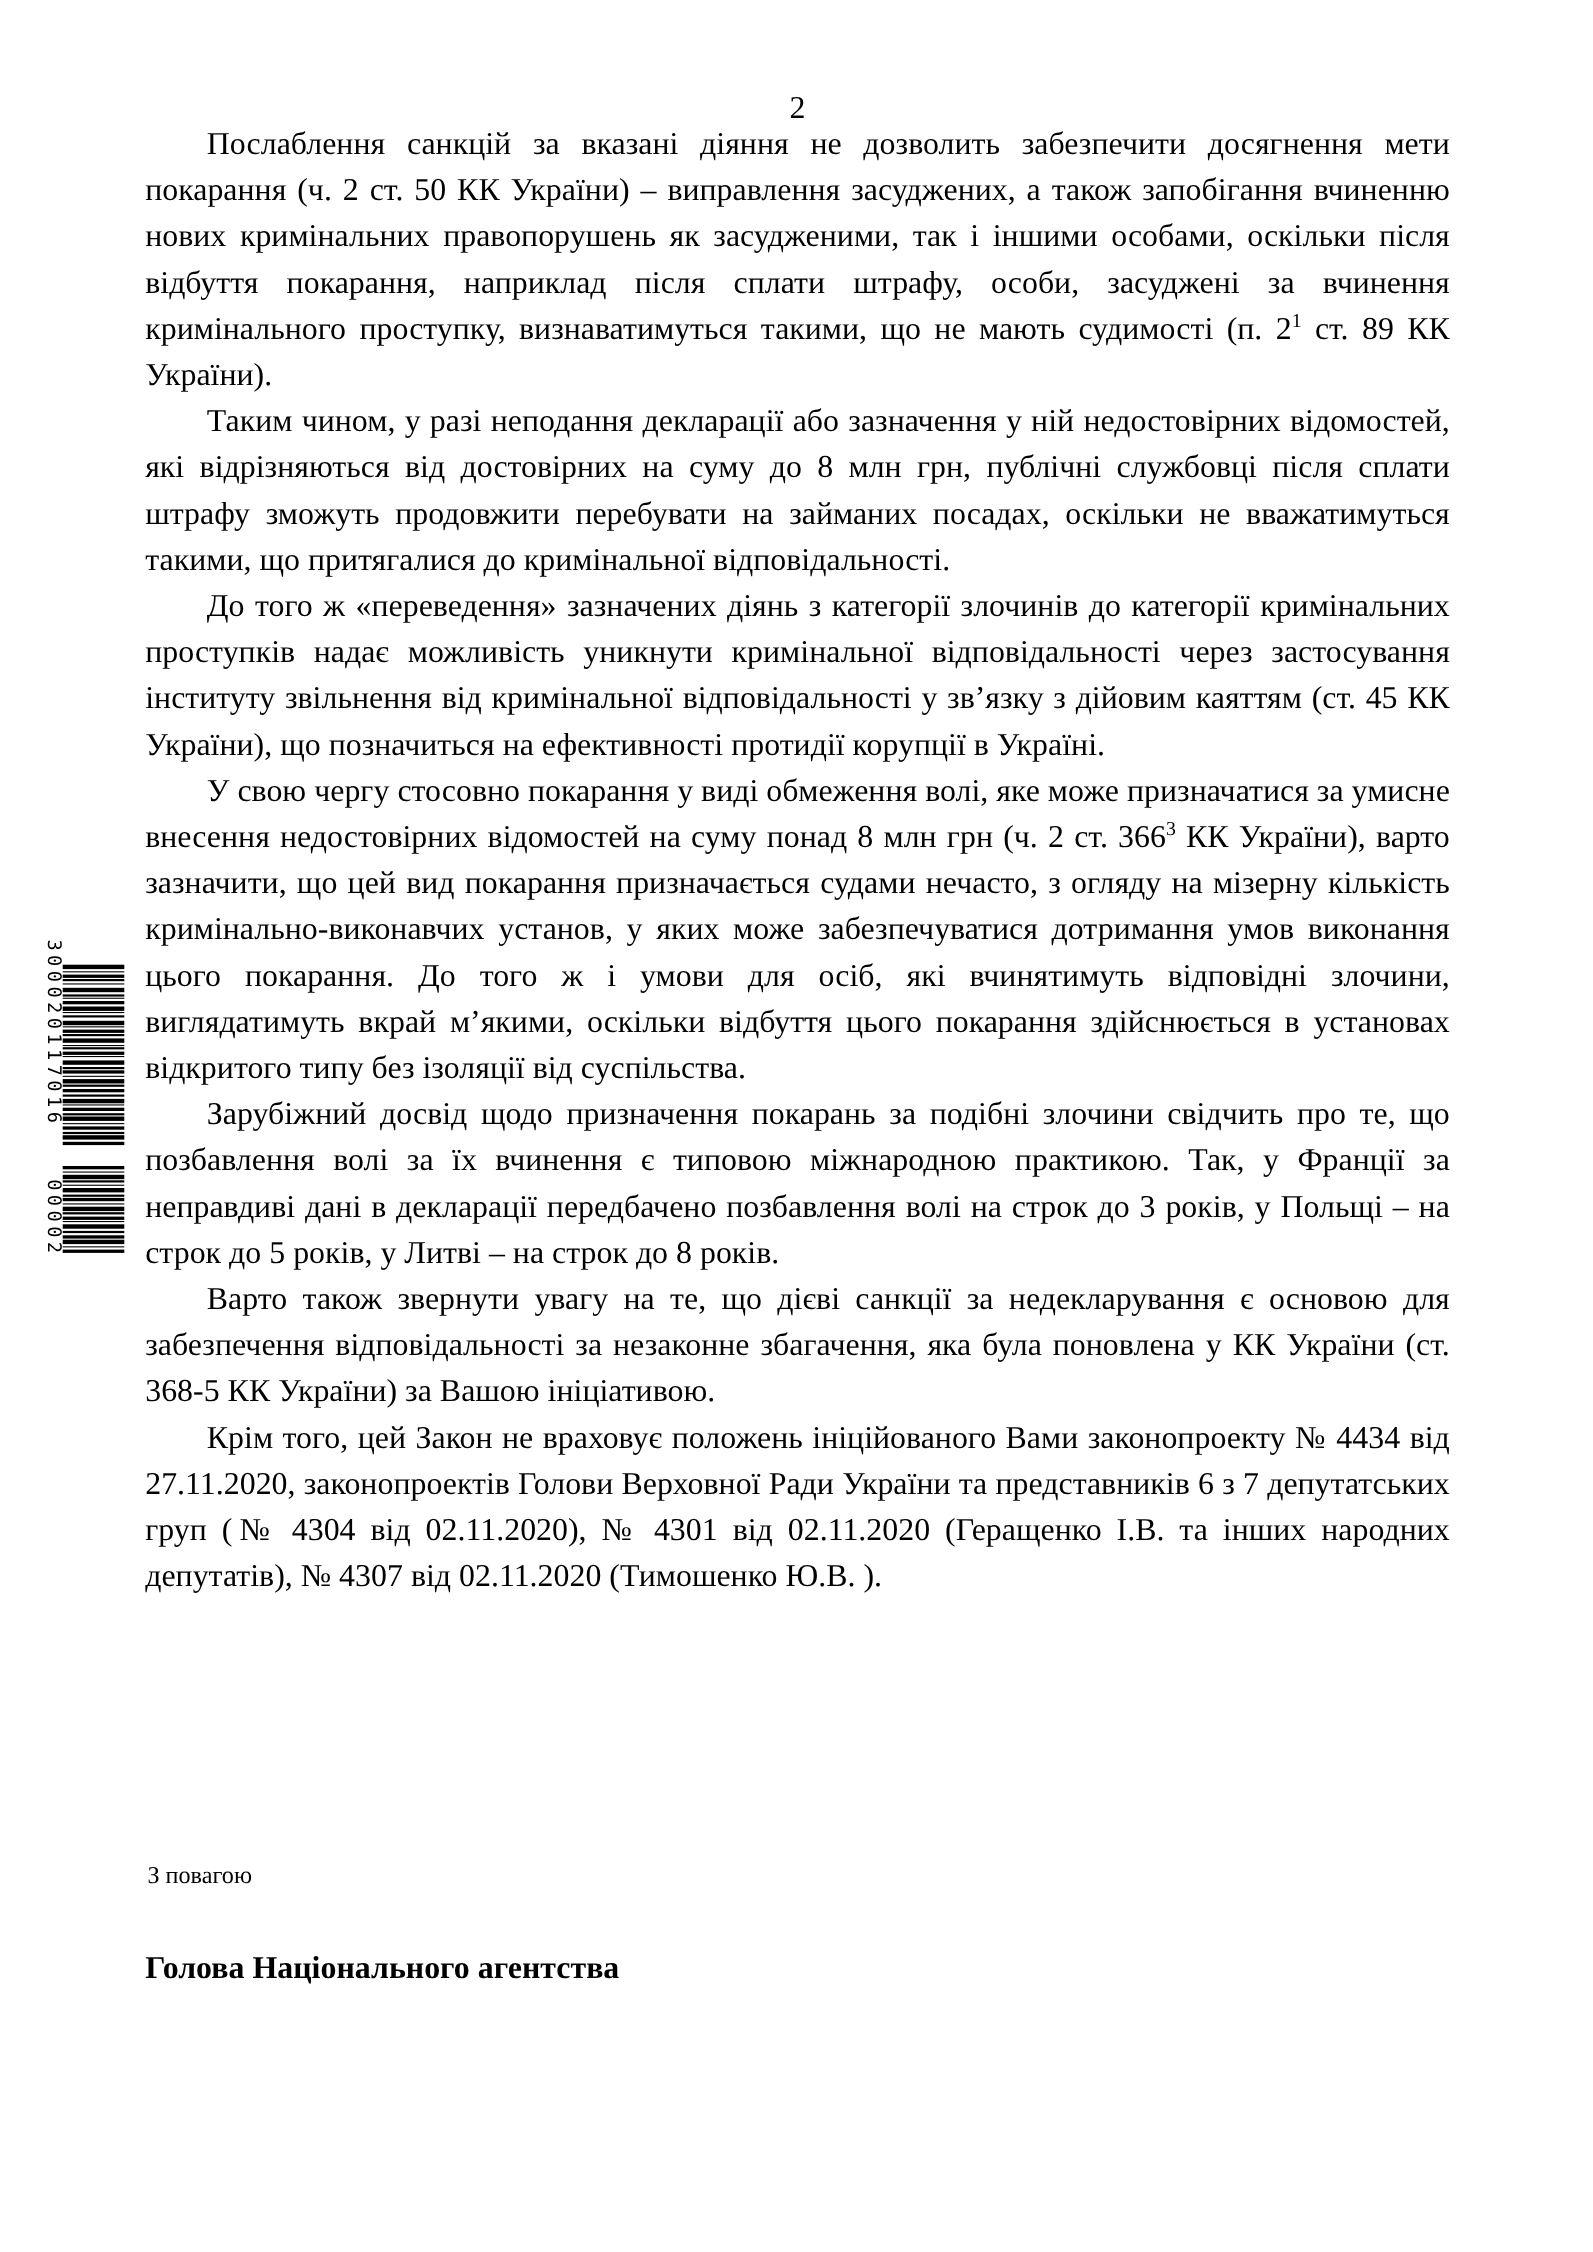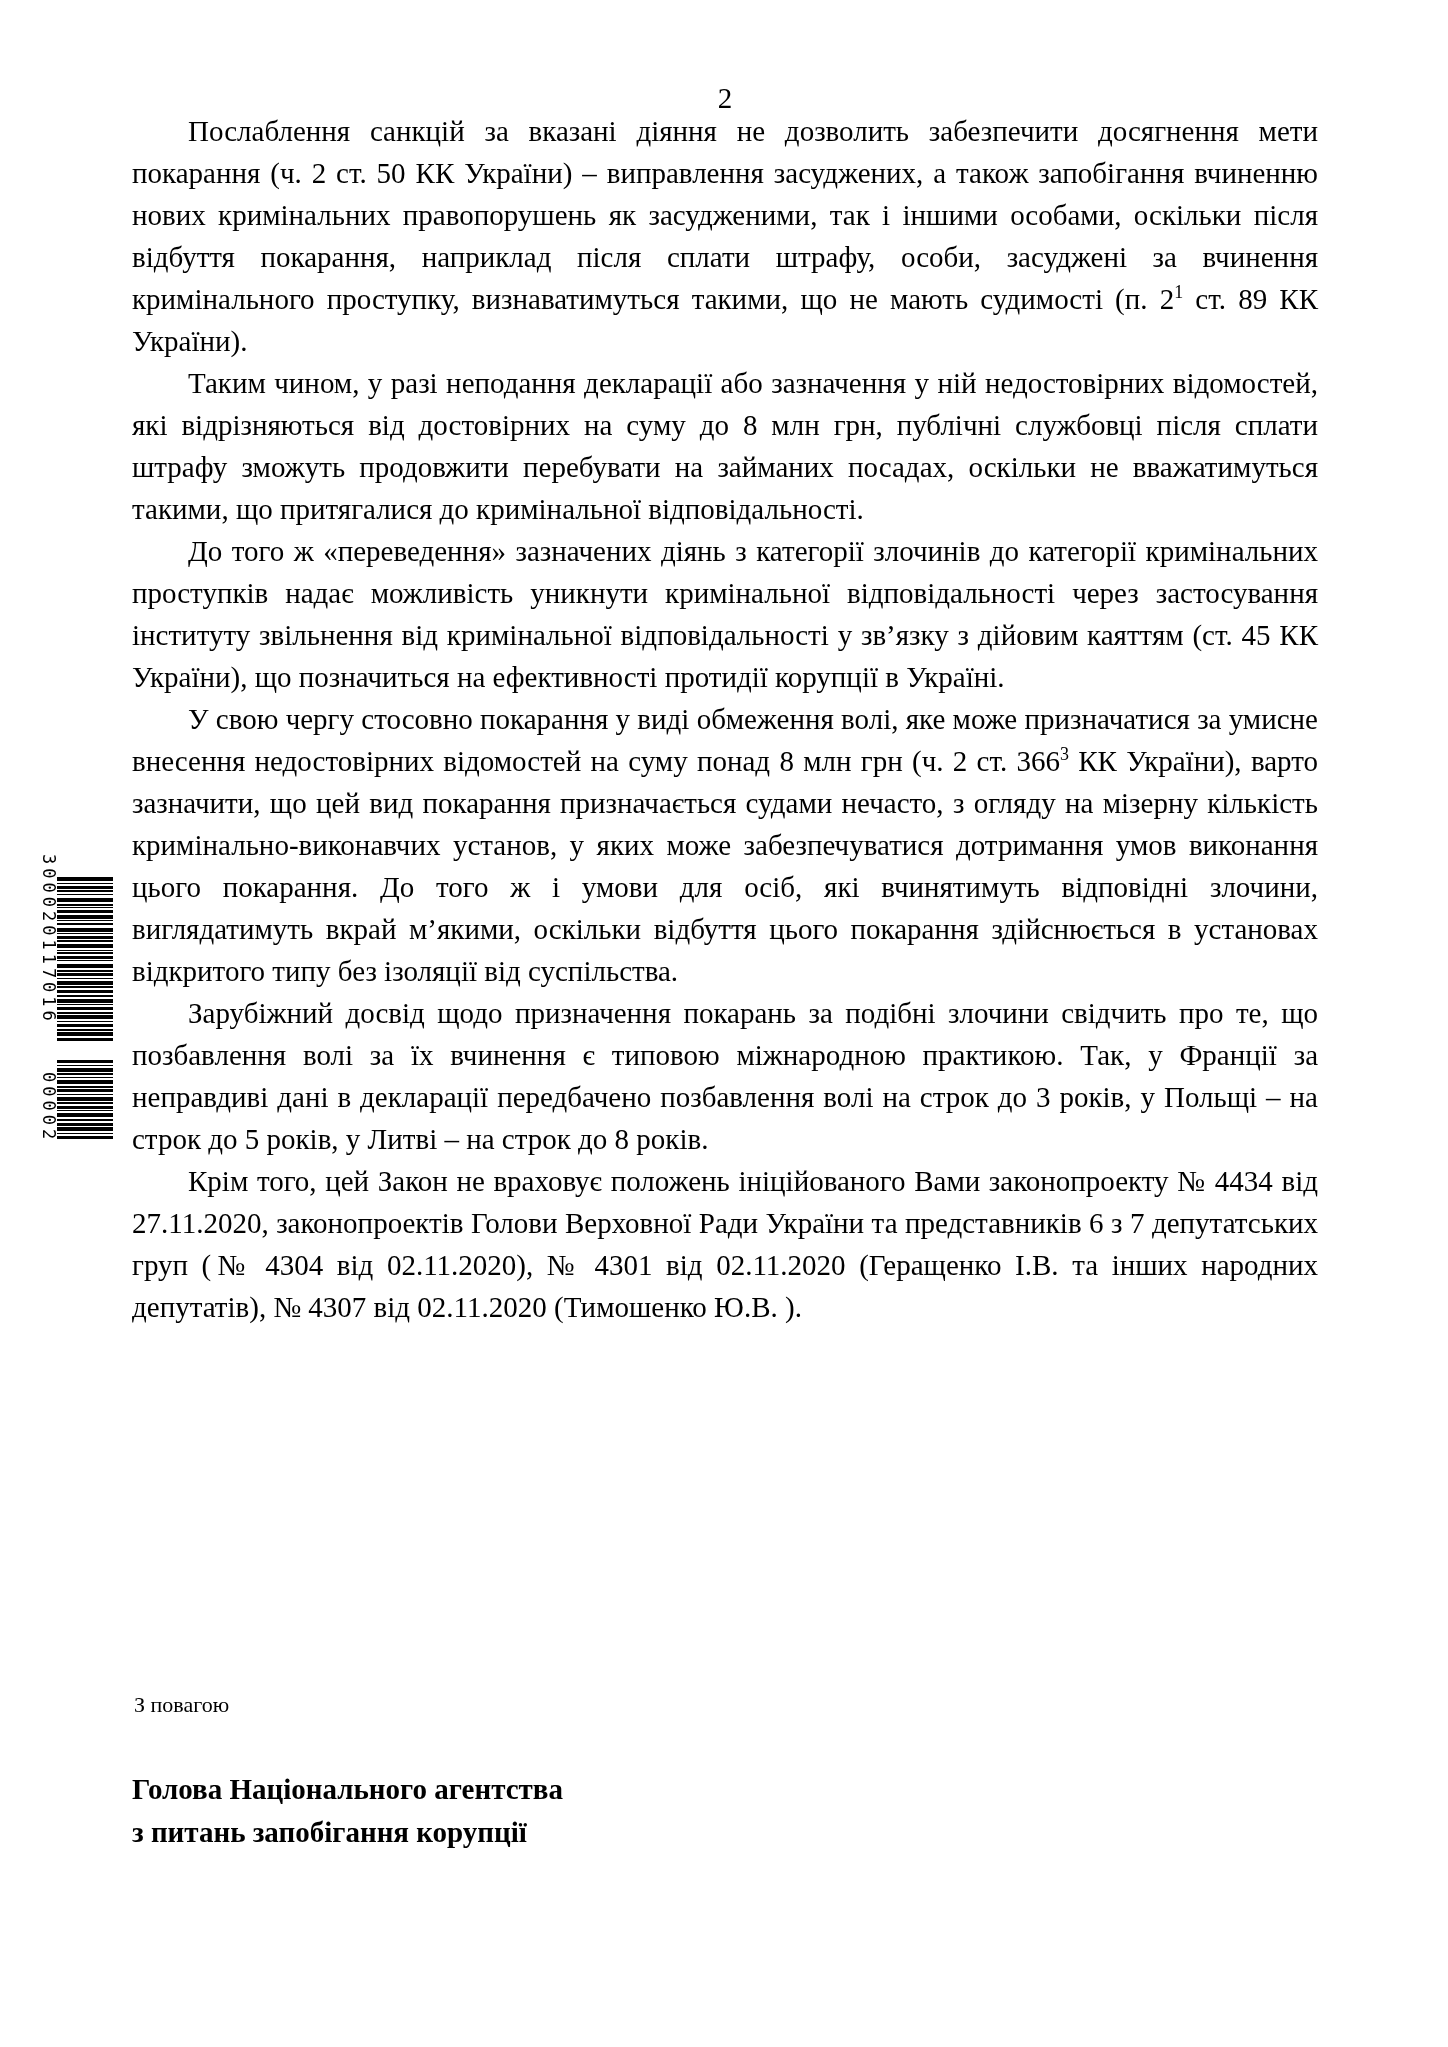--- a/index.html
+++ b/index.html
@@ -111,28 +111,28 @@
 <body>
 
 <div class="page-number">2</div>
 
 <div class="body-text">
     <p>Послаблення санкцій за вказані діяння не дозволить забезпечити досягнення мети покарання (ч. 2 ст. 50 КК України) – виправлення засуджених, а також запобігання вчиненню нових кримінальних правопорушень як засудженими, так і іншими особами, оскільки після відбуття покарання, наприклад після сплати штрафу, особи, засуджені за вчинення кримінального проступку, визнаватимуться такими, що не мають судимості (п. 2<sup>1</sup> ст. 89 КК України).</p>
     <p>Таким чином, у разі неподання декларації або зазначення у ній недостовірних відомостей, які відрізняються від достовірних на суму до 8 млн грн, публічні службовці після сплати штрафу зможуть продовжити перебувати на займаних посадах, оскільки не вважатимуться такими, що притягалися до кримінальної відповідальності.</p>
     <p>До того ж «переведення» зазначених діянь з категорії злочинів до категорії кримінальних проступків надає можливість уникнути кримінальної відповідальності через застосування інституту звільнення від кримінальної відповідальності у зв’язку з дійовим каяттям (ст. 45 КК України), що позначиться на ефективності протидії корупції в Україні.</p>
     <p>У свою чергу стосовно покарання у виді обмеження волі, яке може призначатися за умисне внесення недостовірних відомостей на суму понад 8 млн грн (ч. 2 ст. 366<sup>3</sup> КК України), варто зазначити, що цей вид покарання призначається судами нечасто, з огляду на мізерну кількість кримінально-виконавчих установ, у яких може забезпечуватися дотримання умов виконання цього покарання. До того ж і умови для осіб, які вчинятимуть відповідні злочини, виглядатимуть вкрай м’якими, оскільки відбуття цього покарання здійснюється в установах відкритого типу без ізоляції від суспільства.</p>
     <p>Зарубіжний досвід щодо призначення покарань за подібні злочини свідчить про те, що позбавлення волі за їх вчинення є типовою міжнародною практикою. Так, у Франції за неправдиві дані в декларації передбачено позбавлення волі на строк до 3 років, у Польщі – на строк до 5 років, у Литві – на строк до 8 років.</p>
+    <p>Варто також звернути увагу на те, що дієві санкції за недекларування є основою для забезпечення відповідальності за незаконне збагачення, яка була поновлена у КК України (ст. 368-5 КК України) за Вашою ініціативою.</p>
     <p>Крім того, цей Закон не враховує положень ініційованого Вами законопроекту № 4434 від 27.11.2020, законопроектів Голови Верховної Ради України та представників 6 з 7 депутатських груп (№ 4304 від 02.11.2020), № 4301 від 02.11.2020 (Геращенко І.В.  та інших народних депутатів), № 4307 від 02.11.2020 (Тимошенко Ю.В. ).</p>
   </div>
 
 <div class="closing">З повагою</div>
 
 <div class="signature">
   <div>Голова Національного агентства</div>
-  <div>з питань запобігання корупції</div>
 </div>
 
 <div class="barcode-wrap">
   <div class="barcode-inner">
     <div class="bars-group bars-group-1">
         <div class="bar" style="width: 4px; margin-right: 2px;"></div>
         <div class="bar" style="width: 1px; margin-right: 2px;"></div>
         <div class="bar" style="width: 3px; margin-right: 1px;"></div>
         <div class="bar" style="width: 2px; margin-right: 2px;"></div>
         <div class="bar" style="width: 1px; margin-right: 3px;"></div>

